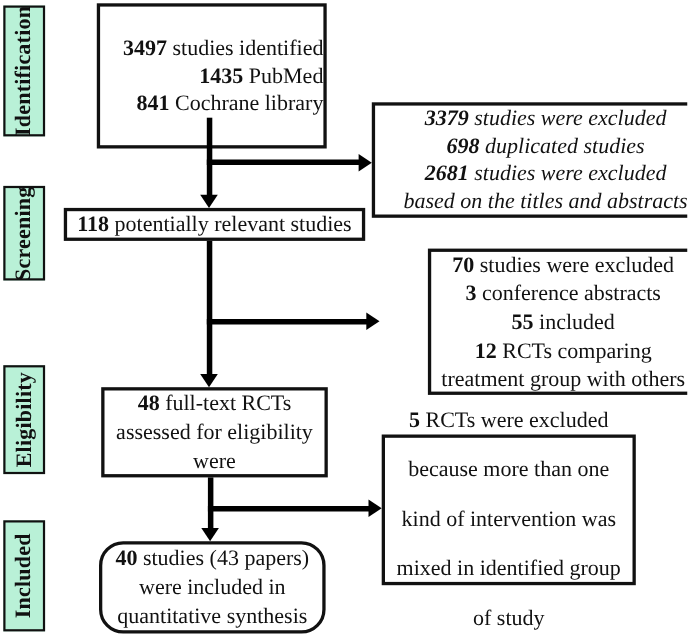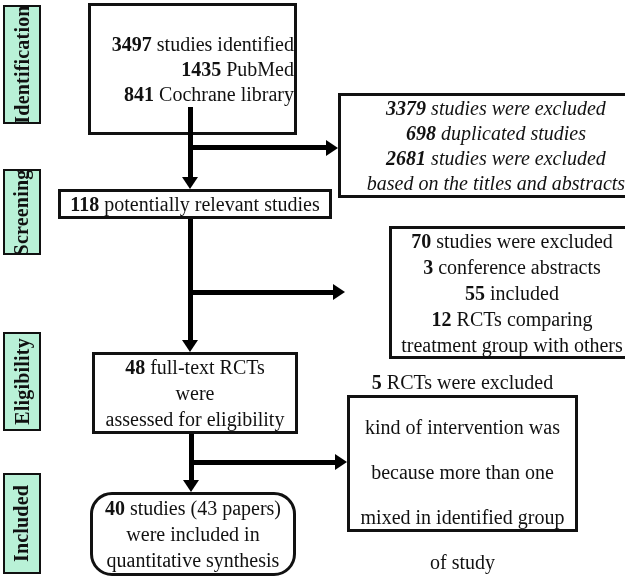--- a/index.html
+++ b/index.html
@@ -66,22 +66,22 @@
     <div class="ln"><b>1435</b><span> PubMed</span></div>
     <div class="ln"><b>841</b><span> Cochrane library</span></div>
   </div>
 
   <div class="fbox lh26" style="left:58px;top:189px;width:274px;height:30px;">
     <div class="ln"><b>118</b><span> potentially relevant studies</span></div>
   </div>
 
   <div class="fbox lh26" style="left:92px;top:352px;width:206px;height:82px;">
     <div class="ln"><b>48</b><span> full-text RCTs</span></div>
+    <div class="ln"><b></b><span>assessed for eligibility</span></div>
     <div class="ln"><b></b><span>were</span></div>
-    <div class="ln"><b></b><span>assessed for eligibility</span></div>
   </div>
 
   <div class="fbox lh26" style="left:90px;top:492px;width:206px;height:84px;border-radius:22px;">
     <div class="ln"><b>40</b><span> studies (43 papers)</span></div>
     <div class="ln"><b></b><span>were included in</span></div>
     <div class="ln"><b></b><span>quantitative synthesis</span></div>
   </div>
 
   <div class="fbox lh25" style="left:338px;top:93px;width:316px;height:105px;font-style:italic;">
     <div class="ln"><b>3379</b><span> studies were excluded</span></div>
@@ -93,22 +93,22 @@
   <div class="fbox lh26" style="left:345px;top:226px;width:246px;height:133px;margin-left:44px;">
     <div class="ln"><b>70</b><span> studies were excluded</span></div>
     <div class="ln"><b>3</b><span> conference abstracts</span></div>
     <div class="ln"><b>55</b><span> included</span></div>
     <div class="ln"><b>12</b><span> RCTs comparing</span></div>
     <div class="ln"><b></b><span>treatment group with others</span></div>
   </div>
 
   <div class="fbox lh27" style="left:347px;top:395px;width:231px;height:137px;">
     <div class="ln"><b>5</b><span> RCTs were excluded</span></div>
+    <div class="ln"><b></b><span>because more than one</span></div>
     <div class="ln"><b></b><span>kind of intervention was</span></div>
-    <div class="ln"><b></b><span>because more than one</span></div>
     <div class="ln"><b></b><span>mixed in identified group</span></div>
     <div class="ln"><b></b><span>of study</span></div>
   </div>
 
   <div class="vline" style="left:188px;top:107px;width:5px;height:71px;"></div>
   <div class="arr-down" style="left:182px;top:177px;"></div>
   <div class="hline" style="left:188px;top:145px;width:139px;height:5px;"></div>
   <div class="arr-right" style="left:326px;top:140px;"></div>
 
   <div class="vline" style="left:188px;top:219px;width:5px;height:121px;"></div>

